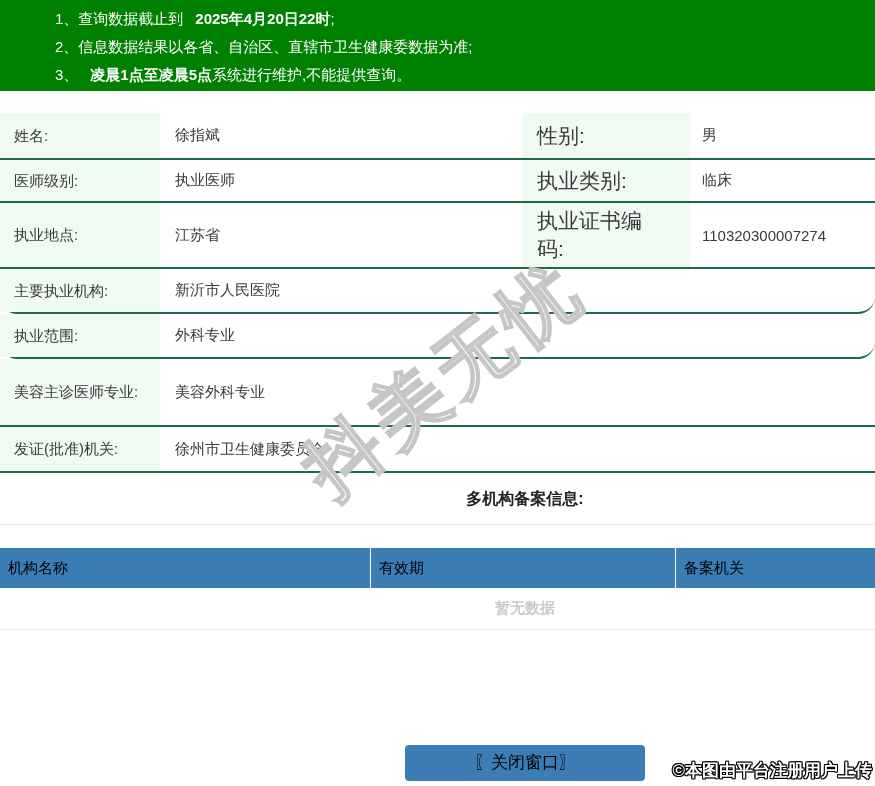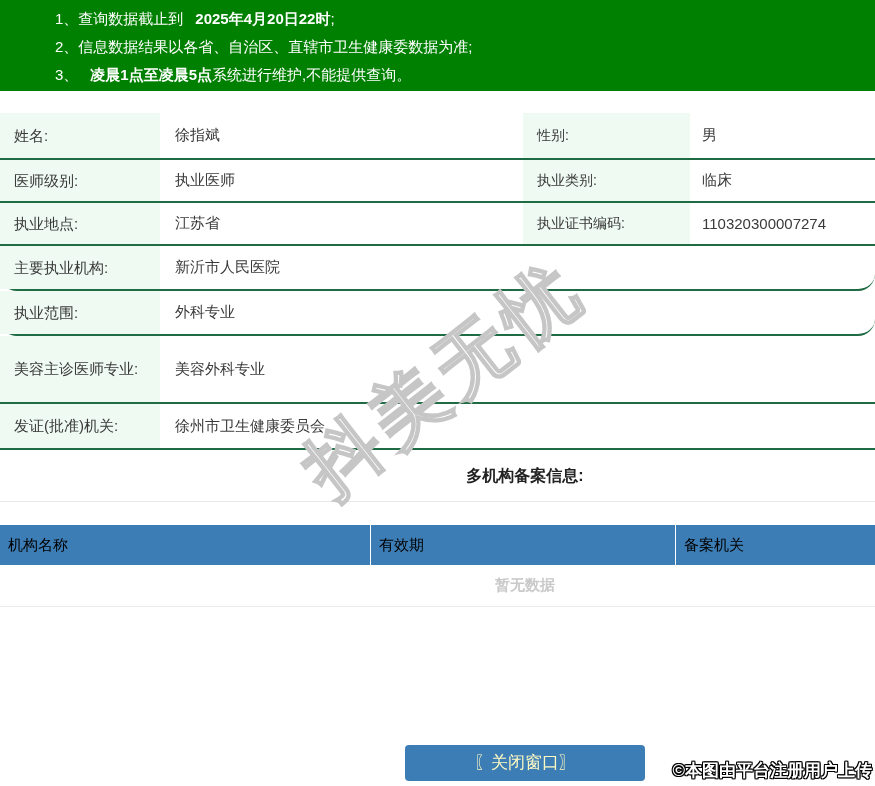--- a/index.html
+++ b/index.html
@@ -41,21 +41,21 @@
     line-height: 22px;
   }
   .lbl2 {
     background: #effaf3;
     width: 167px;
     flex: 0 0 167px;
     align-self: stretch;
     display: flex;
     align-items: center;
     padding: 4px 26px 4px 14px;
-    font-size: 14px;
+    font-size: 21px;
   }
   .val { padding-left: 15px; font-size: 15px; }
   .val1 { width: 363px; flex: 0 0 363px; }
   .valwide { flex: 1 1 auto; }
   .val2 { flex: 1 1 auto; padding-left: 12px; }
 
   
   .filing-title {
     margin-left: 175px;
     text-align: center;
@@ -97,21 +97,21 @@
   
   .close-btn {
     position: absolute;
     left: 405px;
     top: 745px;
     width: 240px;
     height: 36px;
     background: #3c7db5;
     border: none;
     border-radius: 4px;
-    color: #fef9c3;
+    color: #000000;
     font-size: 17px;
     font-family: "Liberation Sans", "DejaVu Sans", sans-serif;
     cursor: pointer;
     text-align: center;
     line-height: 36px;
   }
 
   
   .wm-diagonal {
     position: absolute;

